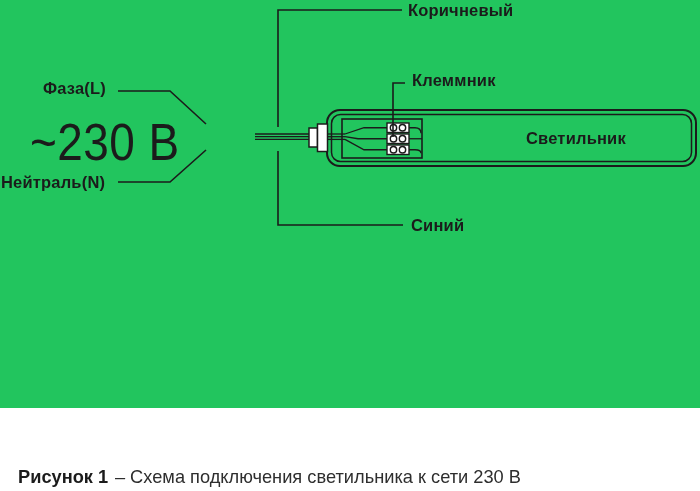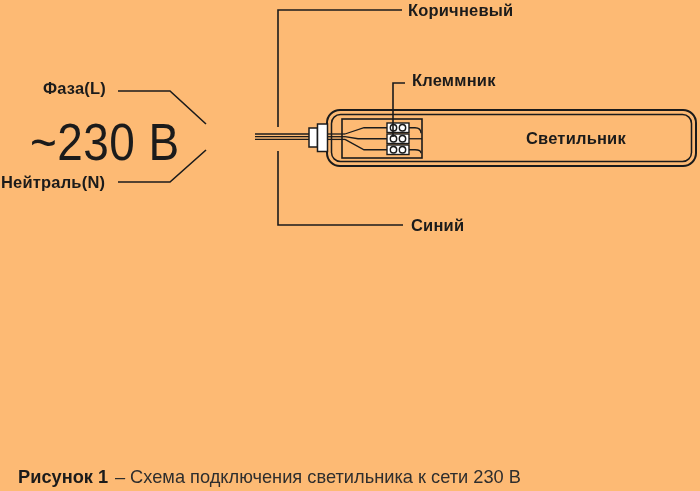--- a/index.html
+++ b/index.html
@@ -7,22 +7,22 @@
     padding: 0;
     background: #ffffff;
     width: 700px;
     height: 491px;
     overflow: hidden;
     font-family: "Liberation Sans", sans-serif;
   }
   .stage {
     position: relative;
     width: 700px;
-    height: 491px;
-    background: #fdba74;
+    height: 408px;
+    background: #22c55e;
   }
   .diagram-svg {
     position: absolute;
     left: 0;
     top: 0;
   }
   .lbl {
     position: absolute;
     color: #1b1b1b;
     font-size: 17px;

